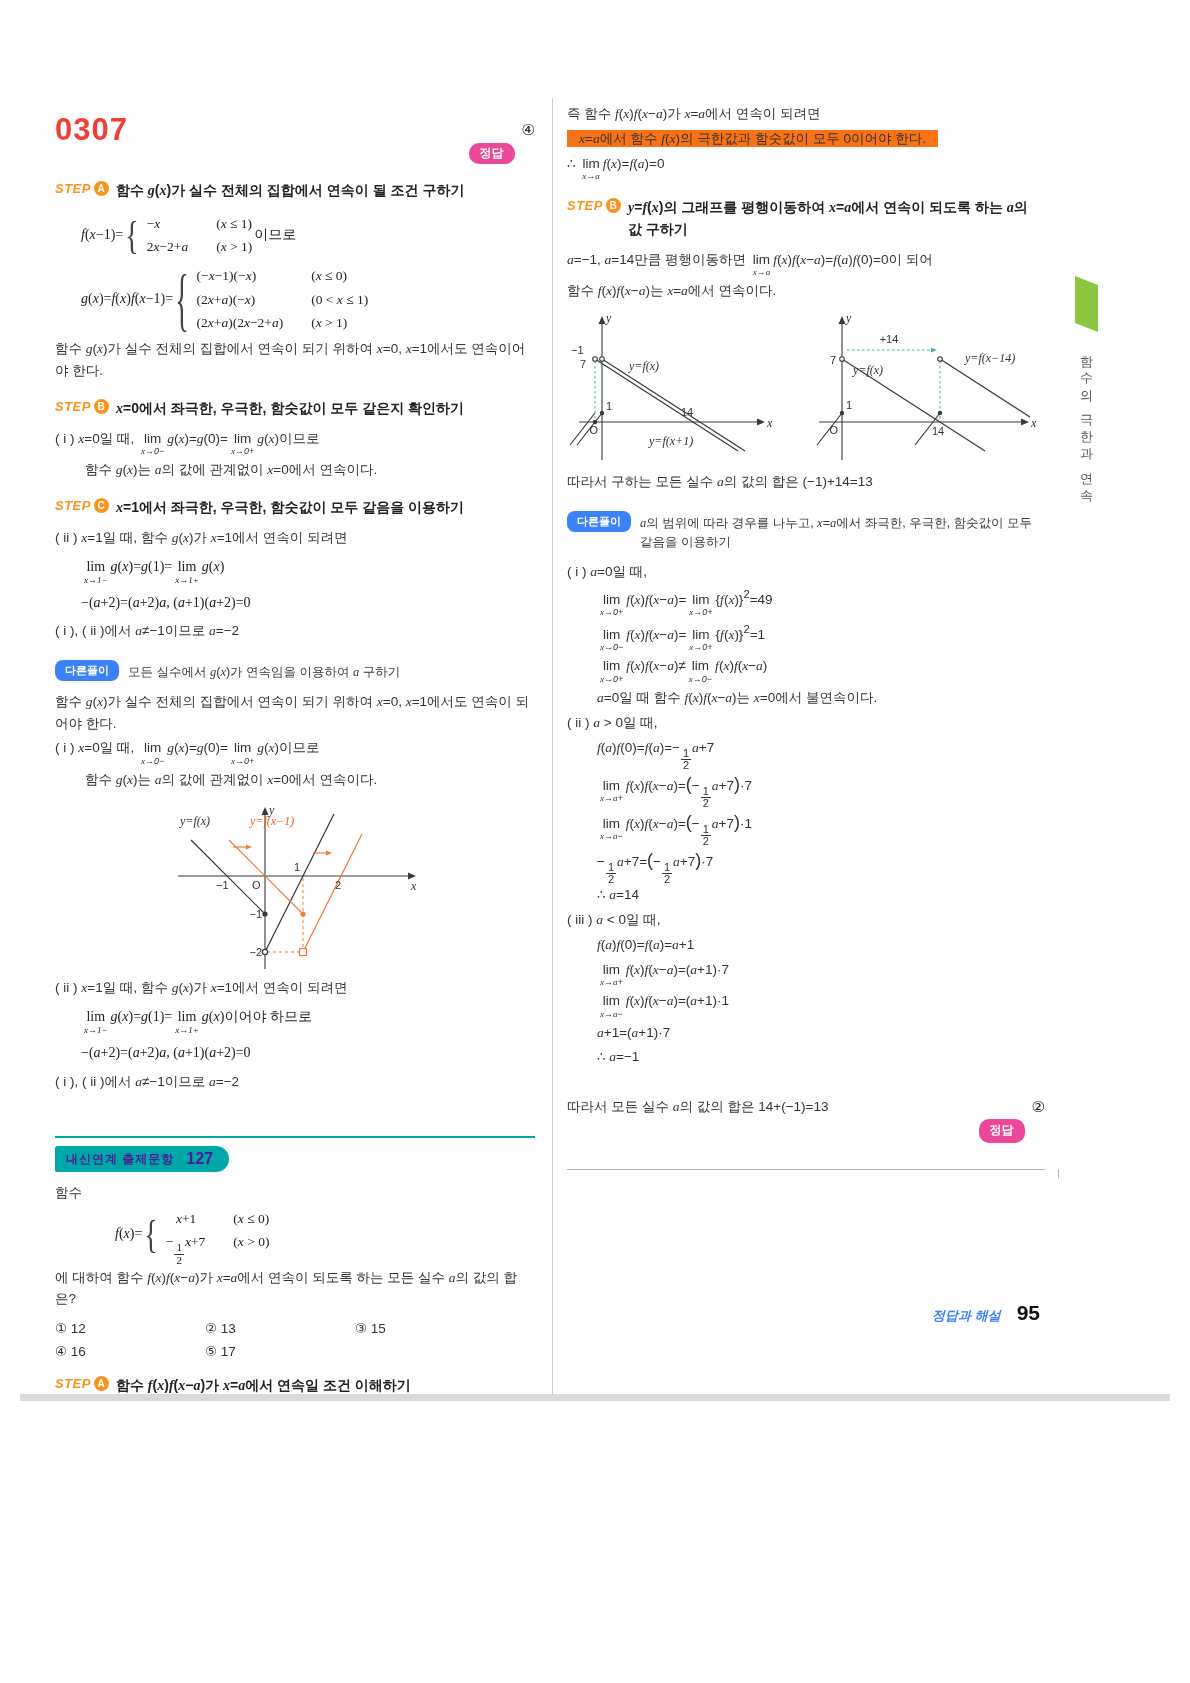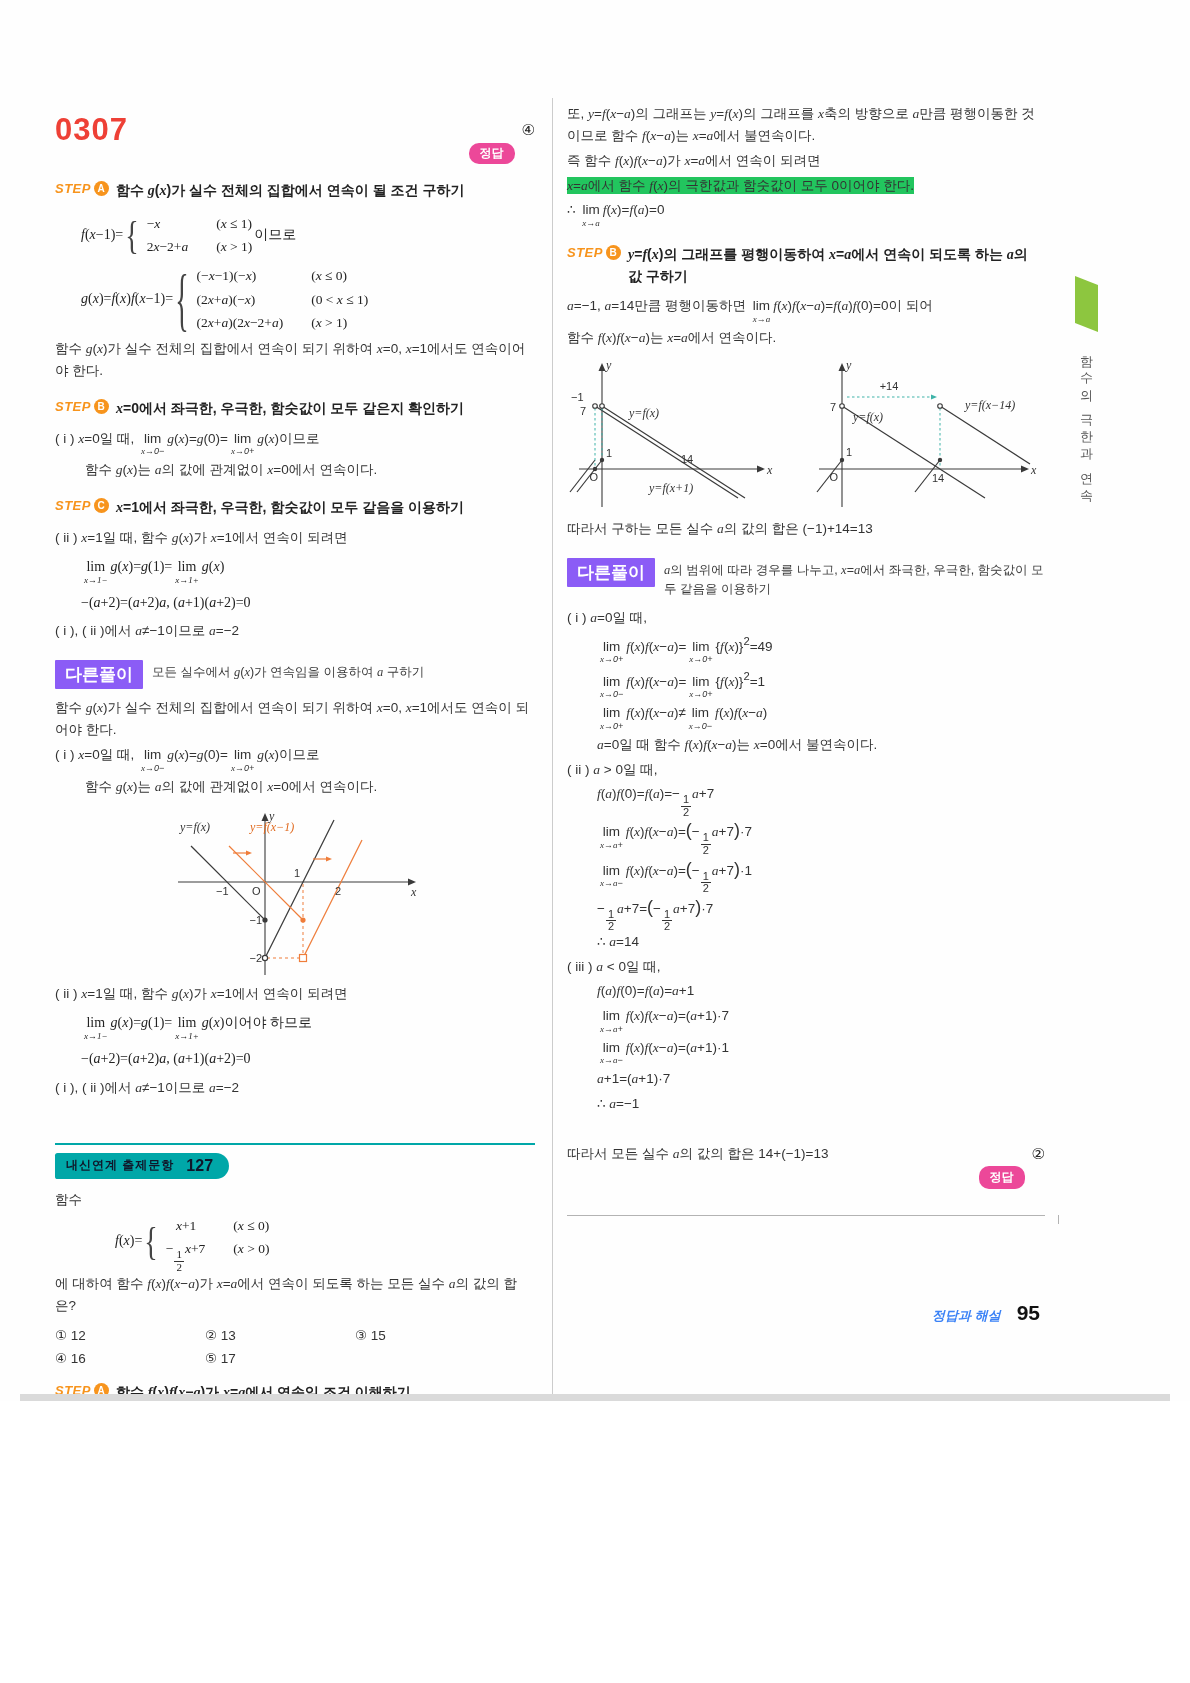--- a/index.html
+++ b/index.html
@@ -20,38 +20,38 @@
   
   .step{display:flex;gap:7px;margin:16px 0 8px;align-items:flex-start;}
   .step-tag{color:#f7941d;font-weight:700;font-style:italic;font-size:13px;letter-spacing:.5px;
             white-space:nowrap;display:flex;align-items:center;gap:3px;padding-top:1px;}
   .step-letter{display:inline-flex;width:15px;height:15px;border-radius:50%;background:#f7941d;color:#fff;
                font-size:10px;font-style:normal;align-items:center;justify-content:center;font-weight:700;}
   .step-title{font-weight:700;font-size:14px;line-height:1.55;color:#222;}
 
   
   .alt{display:flex;gap:9px;margin:18px 0 8px;align-items:flex-start;}
-  .alt-badge{background:#8b5cf6;color:#fff;font-size:17px;padding:3px 10px;border-radius:1px;
+  .alt-badge{background:#3b82f6;color:#fff;font-size:11px;padding:3px 10px;border-radius:8px;
              white-space:nowrap;font-weight:700;}
   .alt-title{font-size:12.5px;color:#3a3a3a;line-height:1.55;padding-top:3px;}
 
   
   .linked{border-top:2px solid #00a7a8;margin-top:44px;padding-top:8px;}
-  .linked-badge{display:inline-flex;align-items:center;gap:12px;background:#00a7a8;color:#0f172a;
+  .linked-badge{display:inline-flex;align-items:center;gap:12px;background:#00a7a8;color:#4c1d95;
                 padding:4px 16px 4px 11px;border-radius:3px 15px 15px 3px;}
   .linked-label{font-size:12px;font-weight:700;letter-spacing:1px;}
   .linked-num{font-size:16px;font-weight:700;}
 
   
   .p{font-size:13.5px;line-height:1.62;margin:3px 0;color:#333;}
   .m{font-size:14px;margin:5px 0 5px 26px;color:#222;line-height:1.85;
      font-family:"Liberation Serif","DejaVu Serif",serif;}
   .p i,.m i,.alt-title i,.step-title i{font-family:"Liberation Serif","DejaVu Serif",serif;font-style:italic;}
   .ind{margin-left:30px;}
-  .hl{background:#22c55e;padding:1px 0;}
+  .hl{background:#f97316;padding:1px 12px;}
   .flexline{display:flex;justify-content:space-between;align-items:center;}
 
   .l{display:inline-flex;flex-direction:column;align-items:center;line-height:1;margin:0 3px;vertical-align:baseline;}
   .l em{font-size:9px;line-height:1;margin-top:2px;font-style:italic;}
   .fr{display:inline-flex;flex-direction:column;align-items:center;line-height:1.05;font-size:11px;
       position:relative;top:5px;margin:0 1px;}
   .fr b{font-weight:400;padding:0 2px;}
   .fr u{text-decoration:none;border-top:1px solid #333;padding:0 2px;}
   .big{font-size:18px;font-weight:300;}
   .cs{display:inline-flex;align-items:center;vertical-align:middle;margin:0 2px;}
@@ -263,21 +263,20 @@
         <text x="40" y="148">−1</text>
         <text x="55" y="148">O</text>
         <text x="232" y="149">14</text>
       </svg>
     </div>
 
   </div>
 
   <div class="col col-right">
 
-    <div class="p">또, <i>y</i>=<i>f</i>(<i>x</i>−<i>a</i>)의 그래프는 <i>y</i>=<i>f</i>(<i>x</i>)의 그래프를 <i>x</i>축의 방향으로 <i>a</i>만큼 평행이동한 것이므로 함수 <i>f</i>(<i>x</i>−<i>a</i>)는 <i>x</i>=<i>a</i>에서 불연속이다.</div>
     <div class="p">즉 함수 <i>f</i>(<i>x</i>)<i>f</i>(<i>x</i>−<i>a</i>)가 <i>x</i>=<i>a</i>에서 연속이 되려면</div>
     <div class="p"><span class="hl"><i>x</i>=<i>a</i>에서 함수 <i>f</i>(<i>x</i>)의 극한값과 함숫값이 모두 0이어야 한다.</span></div>
     <div class="p">∴ <span class="l">lim<em><i>x</i>→<i>a</i></em></span><i>f</i>(<i>x</i>)=<i>f</i>(<i>a</i>)=0</div>
 
     <div class="step">
       <span class="step-tag">
         <span>STEP</span>
         <span class="step-letter">B</span>
       </span>
       <span class="step-title"><i>y</i>=<i>f</i>(<i>x</i>)의 그래프를 평행이동하여 <i>x</i>=<i>a</i>에서 연속이 되도록 하는 <i>a</i>의 값 구하기</span>

